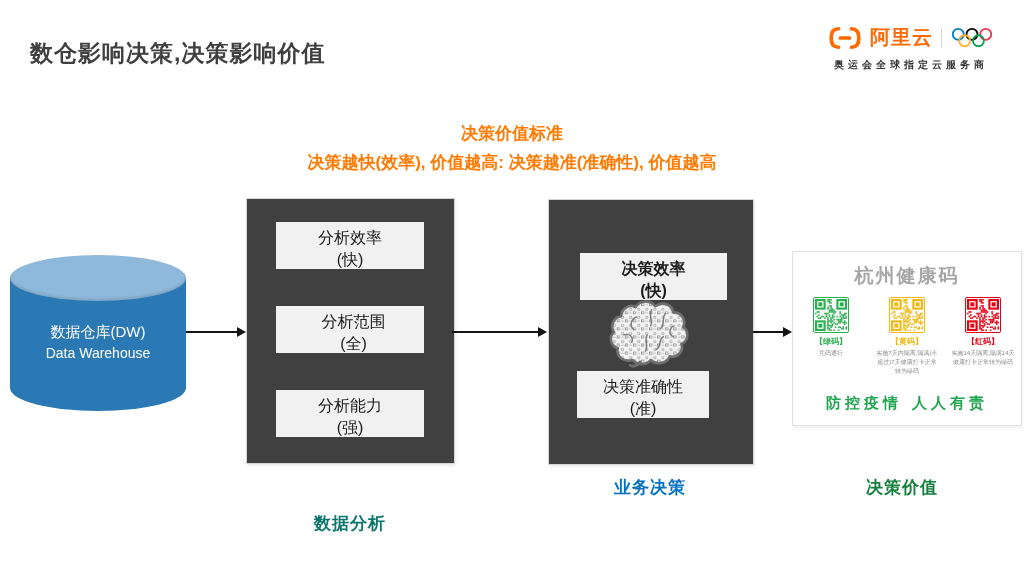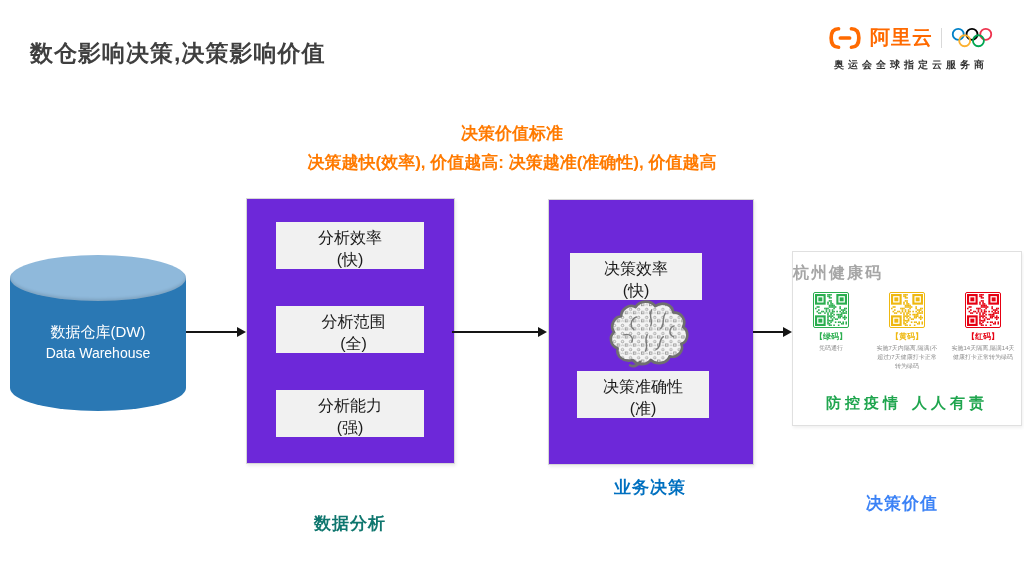--- a/index.html
+++ b/index.html
@@ -20,38 +20,38 @@
   .subtitle .l2{font-size:17px;}
   
   .cylinder{position:absolute;left:10px;top:255px;width:176px;height:156px;}
   .cyl-bottom{position:absolute;left:0;bottom:0;width:176px;height:46px;border-radius:50%;background:#2A78B4;}
   .cyl-body{position:absolute;left:0;top:23px;width:176px;height:110px;background:#2A78B4;}
   .cyl-top{position:absolute;left:0;top:0;width:176px;height:46px;border-radius:50%;background:#8FB9DB;box-shadow:inset 0 -2px 3px rgba(0,0,0,.12);}
   .cyl-label{position:absolute;left:0;top:68px;width:100%;text-align:center;color:#fff;z-index:3;}
   .cyl-label .c1{font-size:15px;margin-bottom:3px;}
   .cyl-label .c2{font-size:14px;}
   
-  .panel{position:absolute;background:#6d28d9;border:1px solid #d6d6d6;box-shadow:1px 2px 3px rgba(0,0,0,.08);}
+  .panel{position:absolute;background:#404040;border:1px solid #d6d6d6;box-shadow:1px 2px 3px rgba(0,0,0,.08);}
   .panel1{left:246px;top:198px;width:207px;height:264px;}
   .panel2{left:548px;top:199px;width:204px;height:264px;}
   .chip{position:absolute;background:#f1f1f1;text-align:center;font-size:16px;color:#1a1a1a;line-height:1.38;padding-top:5px;box-sizing:border-box;}
   .p1-chip{left:29px;width:148px;height:47px;}
   .p1-c0{top:23px;}.p1-c1{top:107px;padding-left:7px;}.p1-c2{top:191px;}
-  .p2-c0{left:21px;width:132px;top:53px;height:47px;}
+  .p2-c0{left:31px;width:147px;top:53px;height:47px;font-weight:bold;}
   .p2-c1{left:28px;width:132px;top:171px;height:47px;}
   .brain{position:absolute;left:53px;top:99px;width:94px;height:70px;}
   
   .arrow{position:absolute;height:2px;background:#151515;}
   .arrow::after{content:'';position:absolute;right:-8px;top:-4px;border-left:9px solid #151515;border-top:5px solid transparent;border-bottom:5px solid transparent;}
   .arrow1{left:186px;top:331px;width:52px;}
   .arrow2{left:452px;top:331px;width:87px;}
   .arrow3{left:753px;top:331px;width:31px;}
   
   .hc-box{position:absolute;left:792px;top:251px;width:228px;height:173px;background:#fff;border:1px solid #e0e0e0;box-shadow:1px 2px 3px rgba(0,0,0,.06);}
-  .hc-title{margin-top:11px;font-size:16px;font-weight:bold;color:#A6A6A6;letter-spacing:2px;}
+  .hc-title{margin-top:11px;text-align:center;font-size:19px;font-weight:bold;color:#A6A6A6;letter-spacing:2px;}
   .hc-row{display:flex;justify-content:center;gap:12px;margin-top:8px;}
   .hc-col{width:64px;text-align:center;}
   .qr{width:32px;height:32px;margin:0 auto;border:1px solid;border-radius:2px;padding:1px;background:#fff;}
   .qr svg{display:block;width:100%;height:100%;}
   .code-label{margin-top:3px;font-size:8px;font-weight:bold;}
   .code-desc{margin-top:2px;font-size:6px;line-height:1.5;color:#8c8c8c;}
   .hc-slogan{position:absolute;left:0;bottom:12px;width:100%;display:flex;justify-content:center;gap:10px;}
   .hc-slogan span{color:#1FA54E;font-size:15px;font-weight:bold;letter-spacing:4px;white-space:nowrap;}
   
   .caption{position:absolute;top:476px;width:160px;text-align:center;color:#0070C0;font-size:17px;font-weight:bold;letter-spacing:1px;}
@@ -521,15 +521,15 @@
       </div>
     </div>
     <div class="hc-slogan">
       <span style="color: rgb(31, 165, 78);">防控疫情</span>
       <span style="color: rgb(31, 165, 78);">人人有责</span>
     </div>
   </div>
 
   <div class="caption cap1" style="color: #0f766e; margin-top: 36px;">数据分析</div>
   <div class="caption cap2" style="color: rgb(0, 112, 192);">业务决策</div>
-  <div class="caption cap3" style="color: #3b82f6; margin-top: 16px;">决策价值</div>
+  <div class="caption cap3" style="color: #15803d;">决策价值</div>
 
 </div>
 
 </body></html>

